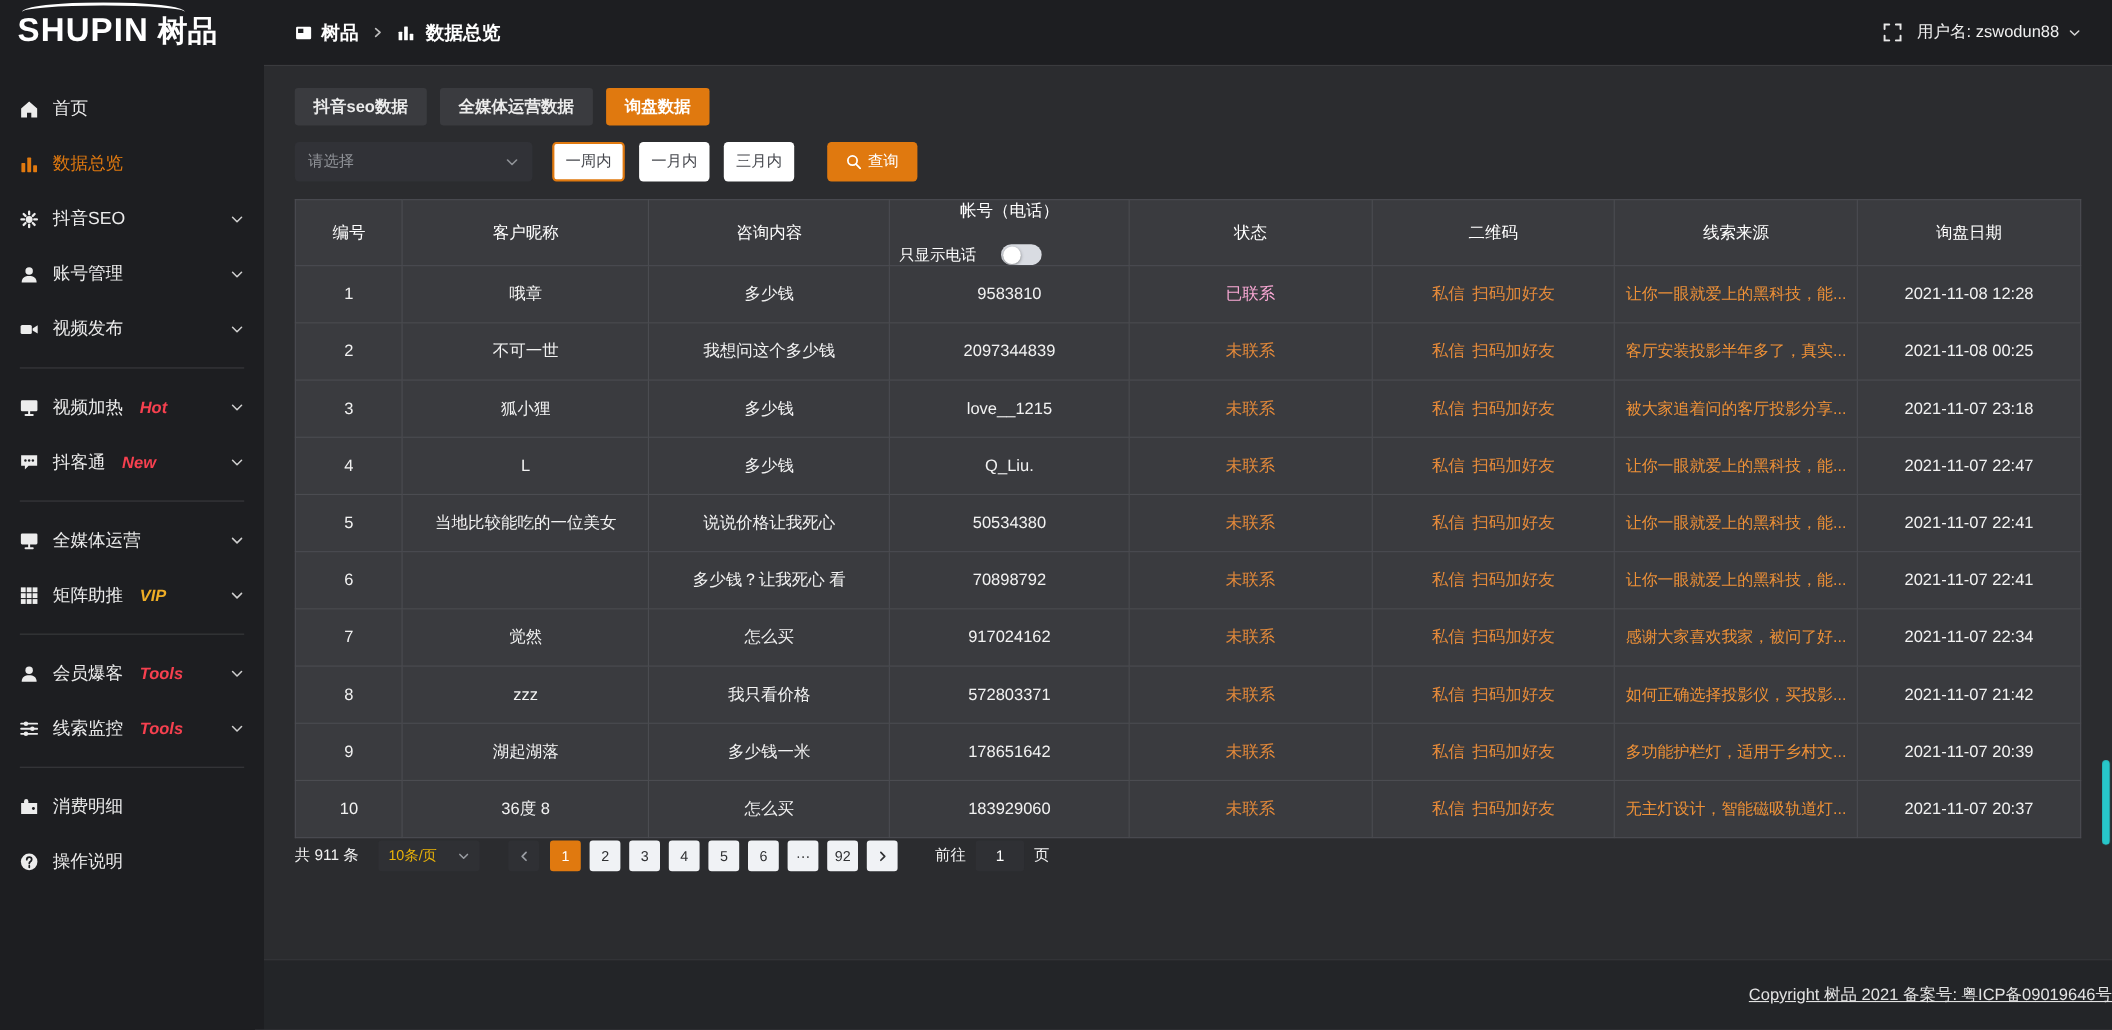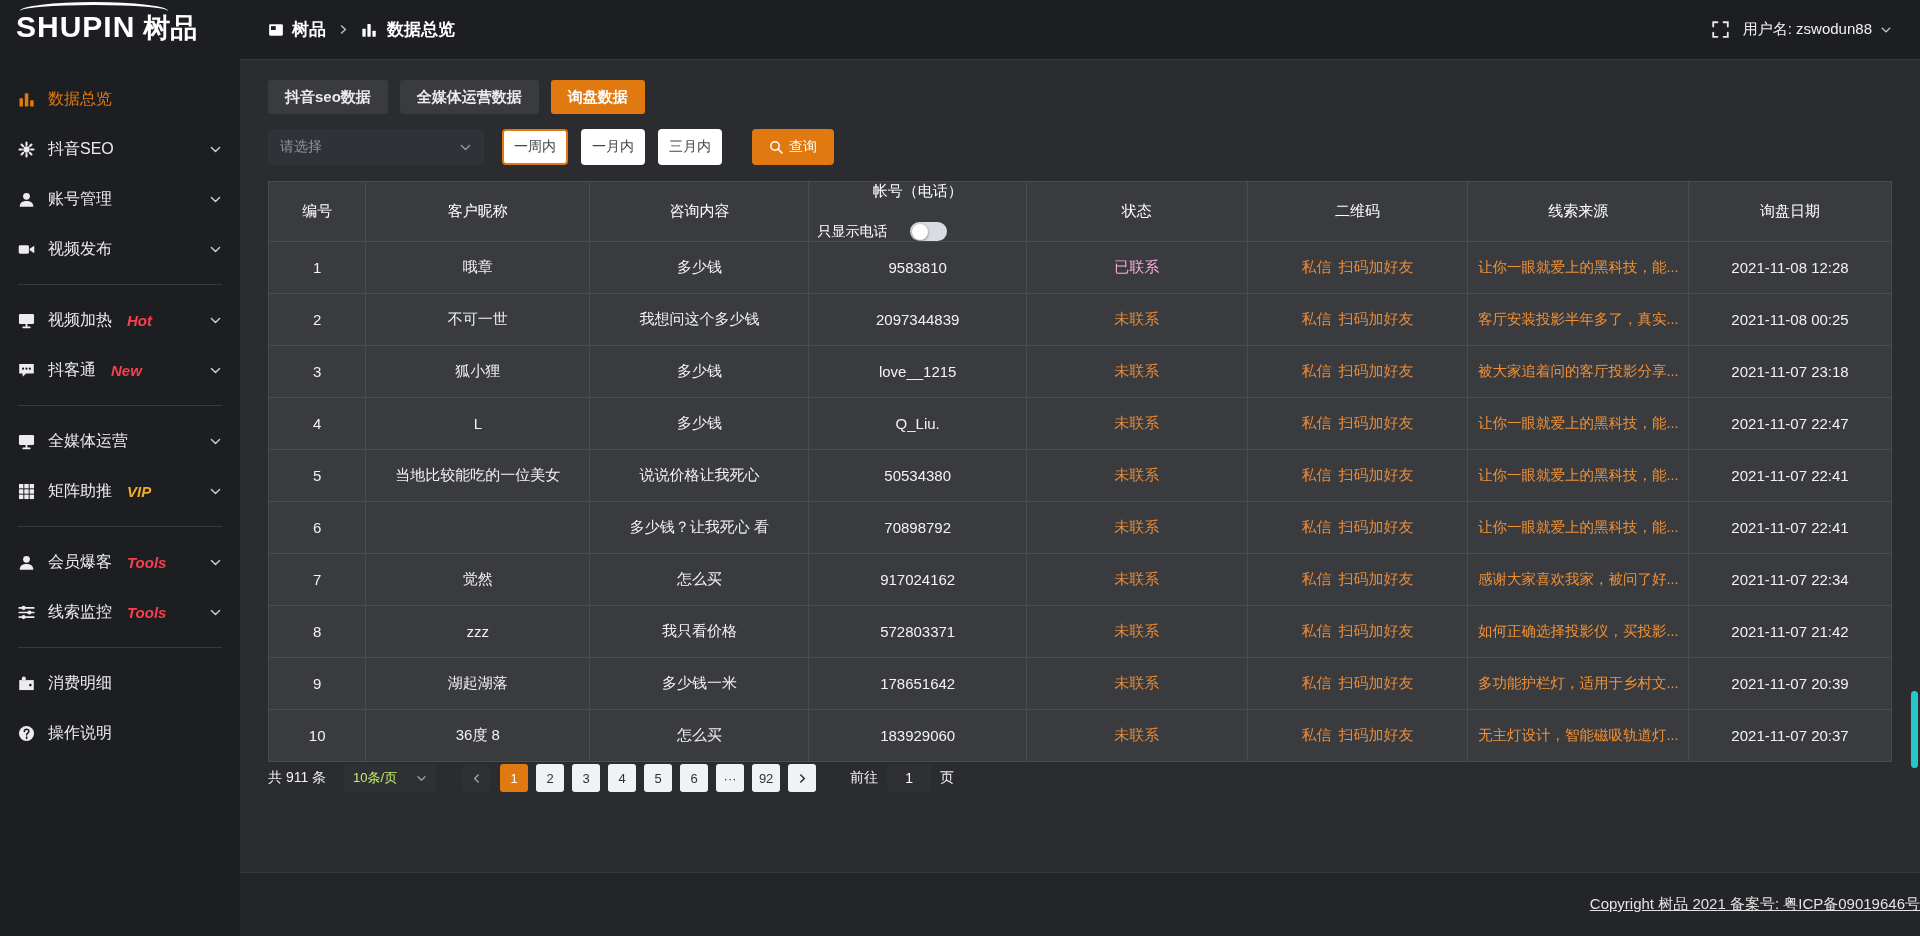--- a/index.html
+++ b/index.html
@@ -83,21 +83,21 @@
   .switch .knob{position:absolute;top:1.5px;left:2px;width:16px;height:16px;border-radius:50%;background:#fff;box-shadow:0 1px 3px rgba(0,0,0,.45);}
   td.status{color:var(--table-orange);}
   td.status.contacted{color:#f9a8d4;}
   .qr-link{color:var(--table-orange);cursor:pointer;text-align:right;}
   .qr-link + .qr-link{margin-left:7px;}
   .source-link{color:var(--link-orange);cursor:pointer;font-size:14.5px;}
 
   
   .pagination{display:flex;align-items:center;margin-top:2px;font-size:14px;color:#f2f2f2;}
   .pg-total{margin-right:18px;}
-  .page-size-select{width:92px;height:28px;background:#2f3034;border-radius:3px;display:flex;align-items:center;justify-content:space-between;padding:0 9px;font-size:13px;color:#bef264;cursor:pointer;margin-right:26px;}
+  .page-size-select{width:92px;height:28px;background:#2f3034;border-radius:3px;display:flex;align-items:center;justify-content:space-between;padding:0 9px;font-size:13px;color:#eab308;cursor:pointer;margin-right:26px;}
   .pg-chev{width:11px;height:11px;display:inline-flex;color:#9a9da3;}
   .pg-btn{min-width:28px;height:28px;border:none;border-radius:3px;font-size:13px;display:flex;align-items:center;justify-content:center;cursor:pointer;padding:0 4px;}
   .pg-btn .arr{width:11px;height:11px;display:inline-flex;}
   .pg-btn.dark{background:#2f3034;color:#9a9da3;}
   .pg-btn.light{background:#f0f2f5;color:#303133;}
   .pg-btn.active{background:var(--accent);color:#fff;}
   .pages{display:flex;gap:8px;margin:0 8px 0 10px;}
   .pg-next{margin-right:34px;}
   .goto-input{width:44px;height:28px;background:#2f3034;border-radius:3px;display:flex;align-items:center;justify-content:center;color:#fff;margin:0 9px;cursor:text;}
 
@@ -114,20 +114,28 @@
 
   <aside class="sidebar">
     <div class="logo">
       <div class="logo-inner">
         <div class="logo-arc"></div>
         <span class="logo-en">SHUPIN</span>
         <span class="logo-cn">树品</span>
       </div>
     </div>
     <nav id="nav" class="nav">
+        <div class="nav-item">
+          <span class="icon">
+            <svg viewBox="0 0 14 14" fill="currentColor">
+              <path d="M7 1 13 6.3V13H8.6V9.4H5.4V13H1V6.3Z"></path>
+            </svg>
+          </span>
+          <span class="nav-label">首页</span>
+        </div>
         <div class="nav-item active">
           <span class="icon">
             <svg viewBox="0 0 14 14" fill="currentColor">
               <rect x="1.2" y="6" width="2.9" height="6.8" rx="0.5"></rect>
               <rect x="5.6" y="1.8" width="2.9" height="11" rx="0.5"></rect>
               <rect x="10" y="7.6" width="2.9" height="5.2" rx="0.5"></rect>
             </svg>
           </span>
           <span class="nav-label">数据总览</span>
         </div>

